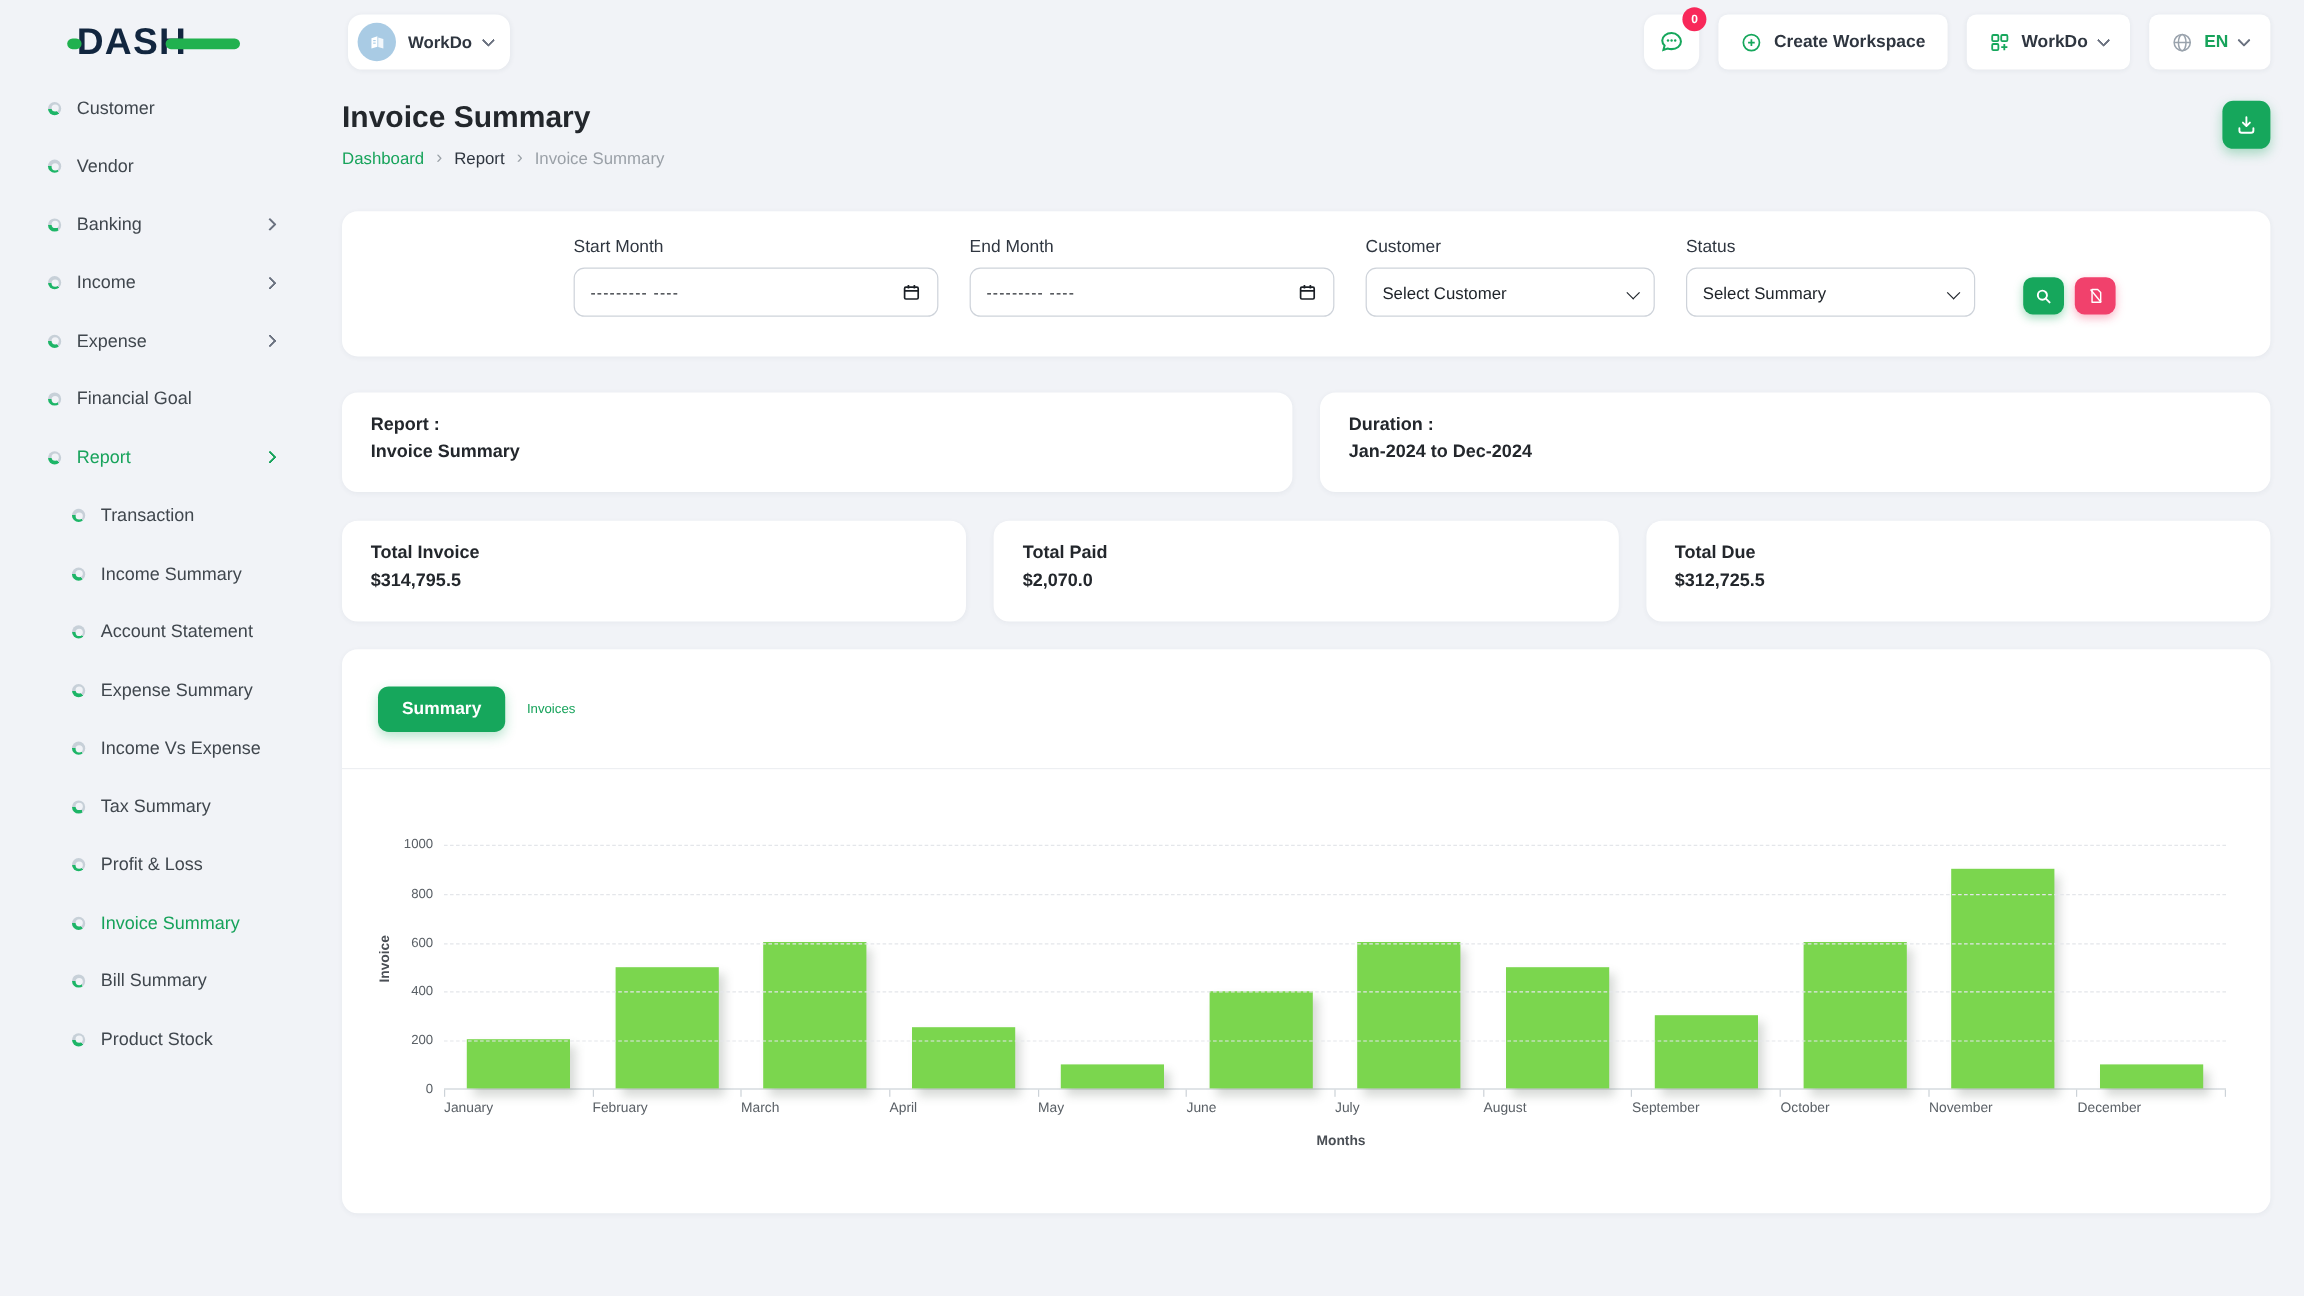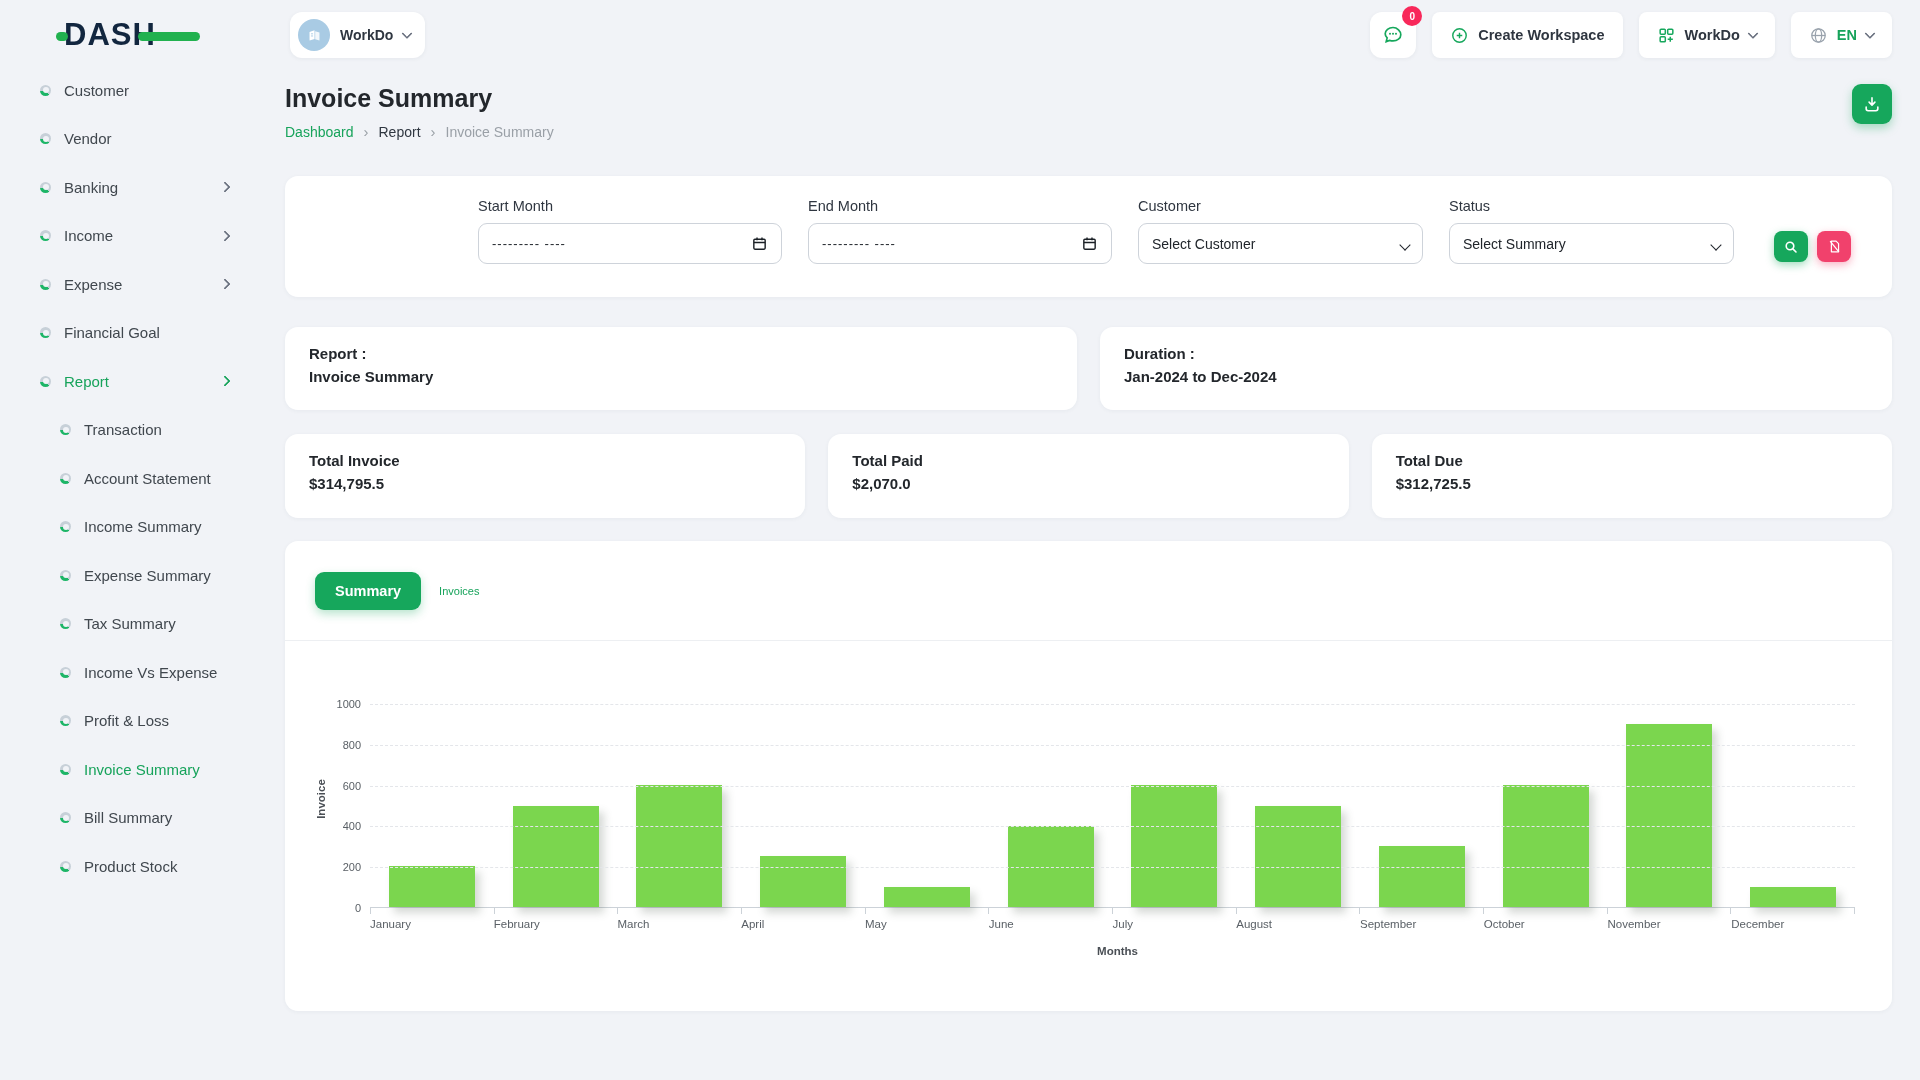--- a/index.html
+++ b/index.html
@@ -46,21 +46,21 @@
   .bc-sep { color:#9aa0a7; font-size:15px; }
   .dl-btn { width:40px; height:40px; border:none; border-radius:9px; background:#16a75c; display:flex; align-items:center; justify-content:center; cursor:pointer; box-shadow:0 4px 10px rgba(22,167,92,.35); }
 
   .card { background:#fff; border-radius:13px; box-shadow:0 1px 4px rgba(40,50,70,.05); }
 
   .filter-card { margin-top:36px; height:121px; display:flex; align-items:flex-start; gap:26px; padding:22px 26px 0 193px; }
   .fgroup { display:flex; flex-direction:column; gap:9px; }
   .flabel { font-size:14.5px; color:#2f3640; }
   .finput, .fselect { height:41px; background:#fff; border:1px solid #ced3da; border-radius:9px; display:flex; align-items:center; padding:0 13px; cursor:pointer; }
   .finput { width:304px; }
-  .fselect { width:285px; }
+  .fselect { width:241px; }
   .ph { font-size:13px; letter-spacing:1px; color:#20252b; }
   .selval { font-size:14px; color:#20252b; }
   .finput .cal, .fselect .sel-caret-wrap { margin-left:auto; }
   .sel-caret { width:8px; height:8px; border-right:1.8px solid #20252b; border-bottom:1.8px solid #20252b; transform:rotate(45deg); display:inline-block; margin-top:-4px; }
   .fbtns { display:flex; gap:9px; margin-left:14px; margin-top:33px; }
   .sq-btn { width:34px; height:31px; border:none; border-radius:8px; display:flex; align-items:center; justify-content:center; cursor:pointer; }
   .sq-btn.search { background:#16a75c; box-shadow:0 3px 8px rgba(22,167,92,.4); }
   .sq-btn.reset { background:#f1416c; box-shadow:0 3px 8px rgba(241,65,108,.4); }
 
   .info-row { display:flex; gap:23px; margin-top:30px; }
@@ -196,37 +196,37 @@
       <span class="dot"></span>
       <span class="slabel">Report</span>
       <span class="caret right"></span>
     </div>
     <div class="srow subsub">
       <span class="dot"></span>
       <span class="slabel">Transaction</span>
     </div>
     <div class="srow subsub">
       <span class="dot"></span>
+      <span class="slabel">Income Summary</span>
+    </div>
+    <div class="srow subsub">
+      <span class="dot"></span>
       <span class="slabel">Account Statement</span>
     </div>
     <div class="srow subsub">
       <span class="dot"></span>
-      <span class="slabel">Income Summary</span>
-    </div>
-    <div class="srow subsub">
-      <span class="dot"></span>
       <span class="slabel">Expense Summary</span>
     </div>
     <div class="srow subsub">
       <span class="dot"></span>
+      <span class="slabel">Income Vs Expense</span>
+    </div>
+    <div class="srow subsub">
+      <span class="dot"></span>
       <span class="slabel">Tax Summary</span>
-    </div>
-    <div class="srow subsub">
-      <span class="dot"></span>
-      <span class="slabel">Income Vs Expense</span>
     </div>
     <div class="srow subsub">
       <span class="dot"></span>
       <span class="slabel">Profit &amp; Loss</span>
     </div>
     <div class="srow subsub active">
       <span class="dot"></span>
       <span class="slabel">Invoice Summary</span>
     </div>
     <div class="srow subsub">

